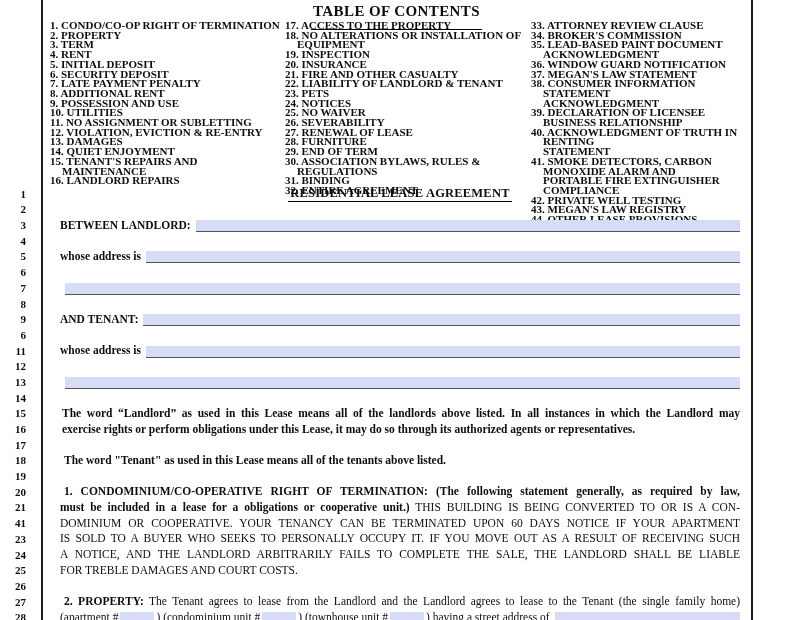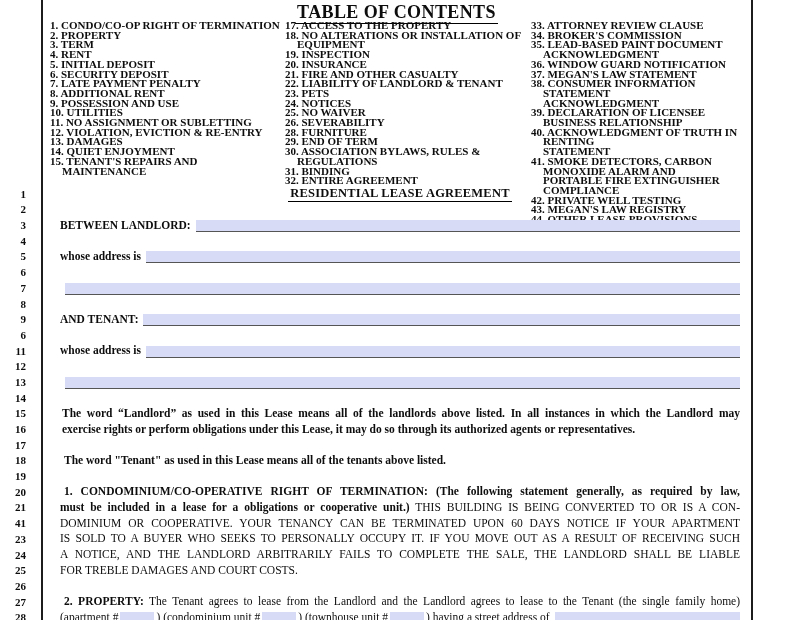--- a/index.html
+++ b/index.html
@@ -3,22 +3,22 @@
 <meta charset="utf-8">
 <style>
   html,body{margin:0;padding:0;background:#ffffff;}
   .page{position:relative;width:789px;height:620px;background:#ffffff;overflow:hidden;
         font-family:"Liberation Serif","DejaVu Serif",serif;color:#0d0d0d;}
   .vrule{position:absolute;top:0;bottom:0;width:2px;background:#1c1c1c;}
   .vrule.left{left:41px;}
   .vrule.right{left:751px;}
 
   .toc-title{position:absolute;top:2px;left:41px;right:37px;text-align:center;}
-  .toc-title span{font-size:18px;font-weight:bold;letter-spacing:.4px;
-                  border-bottom:1.6px solid #000;padding:0 2px 1px;}
+  .toc-title span{font-size:15px;font-weight:bold;letter-spacing:.4px;
+                  border-bottom:1.6px solid #000;padding:0 2px 10px;}
 
   .toc-col{position:absolute;top:21px;font-size:11px;font-weight:bold;line-height:9.7px;}
   .toc-item{padding-left:12px;text-indent:-12px;white-space:pre-wrap;}
 
   .body-lines{position:absolute;top:186px;left:0;right:0;}
   .line-row{display:flex;align-items:flex-end;height:15.7px;box-sizing:border-box;padding-bottom:1px;}
   .line-num{flex:0 0 26px;text-align:right;font-weight:bold;font-size:11px;line-height:13px;}
   .line-content{flex:1 1 auto;margin-left:34px;margin-right:49px;font-size:11.5px;line-height:13.5px;min-width:0;}
   .line-content.justify{text-align:justify;text-align-last:justify;}
   .line-content.flexline{display:flex;align-items:flex-end;}
@@ -50,32 +50,34 @@
       <div class="toc-item">6. SECURITY DEPOSIT</div>
       <div class="toc-item">7. LATE PAYMENT PENALTY</div>
       <div class="toc-item">8. ADDITIONAL RENT</div>
       <div class="toc-item">9. POSSESSION AND USE</div>
       <div class="toc-item">10. UTILITIES</div>
       <div class="toc-item">11. NO ASSIGNMENT OR SUBLETTING</div>
       <div class="toc-item">12. VIOLATION, EVICTION &amp; RE-ENTRY</div>
       <div class="toc-item">13. DAMAGES</div>
       <div class="toc-item">14. QUIET ENJOYMENT</div>
       <div class="toc-item">15. TENANT'S REPAIRS AND MAINTENANCE</div>
+      <div class="toc-item">16. LANDLORD REPAIRS</div>
     </div>
   <div class="toc-col" style="left:285px;width:242px">
       <div class="toc-item">17. ACCESS TO THE PROPERTY</div>
       <div class="toc-item">18. NO ALTERATIONS OR INSTALLATION OF EQUIPMENT</div>
       <div class="toc-item">19. INSPECTION</div>
       <div class="toc-item">20. INSURANCE</div>
       <div class="toc-item">21. FIRE AND OTHER CASUALTY</div>
       <div class="toc-item">22. LIABILITY OF LANDLORD &amp; TENANT</div>
       <div class="toc-item">23. PETS</div>
       <div class="toc-item">24. NOTICES</div>
       <div class="toc-item">25. NO WAIVER</div>
       <div class="toc-item">26. SEVERABILITY</div>
+      <div class="toc-item">27. RENEWAL OF LEASE</div>
       <div class="toc-item">28. FURNITURE</div>
       <div class="toc-item">29. END OF TERM</div>
       <div class="toc-item">30. ASSOCIATION BYLAWS, RULES &amp; REGULATIONS</div>
       <div class="toc-item">31. BINDING</div>
       <div class="toc-item">32. ENTIRE AGREEMENT</div>
     </div>
   <div class="toc-col" style="left:531px;width:221px">
       <div class="toc-item">33. ATTORNEY REVIEW CLAUSE</div>
       <div class="toc-item">34. BROKER'S COMMISSION</div>
       <div class="toc-item">35. LEAD-BASED PAINT DOCUMENT ACKNOWLEDGMENT</div>

